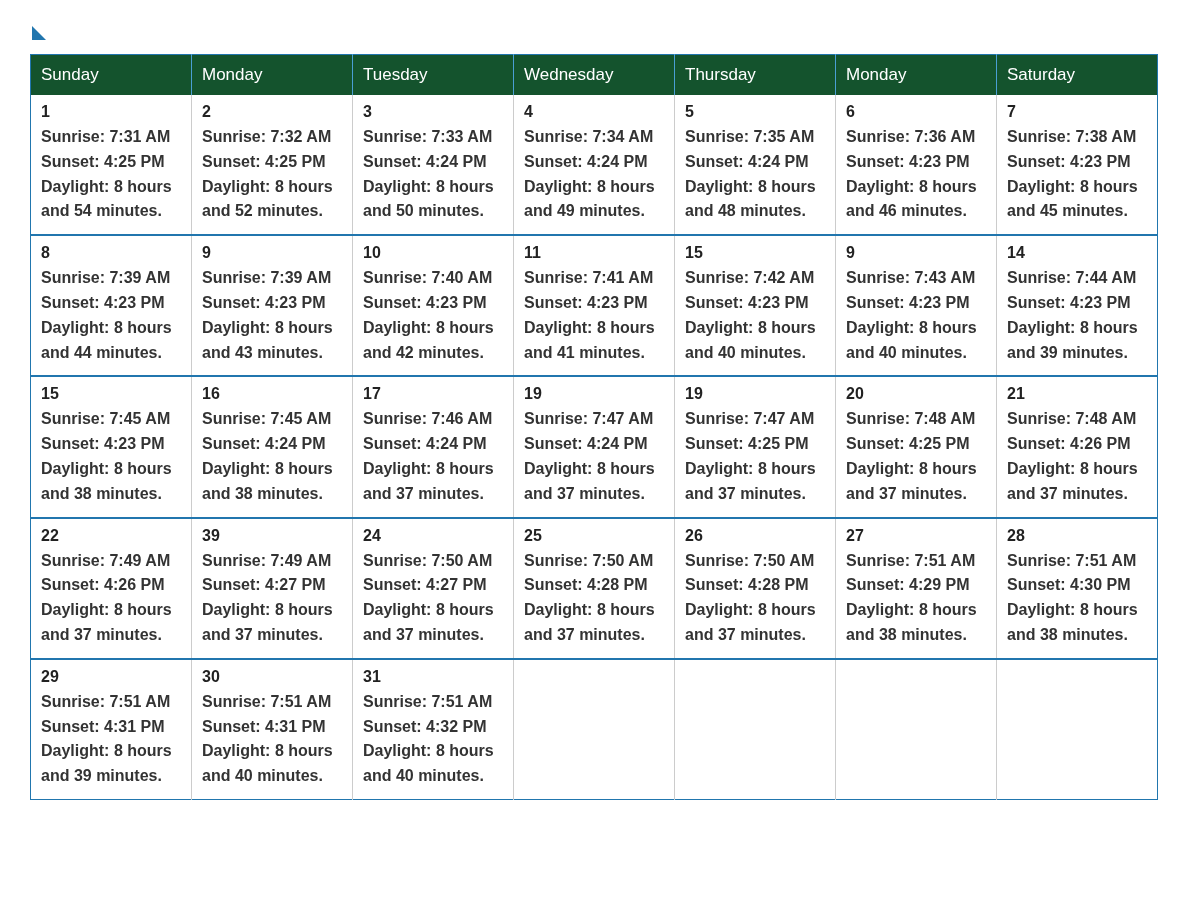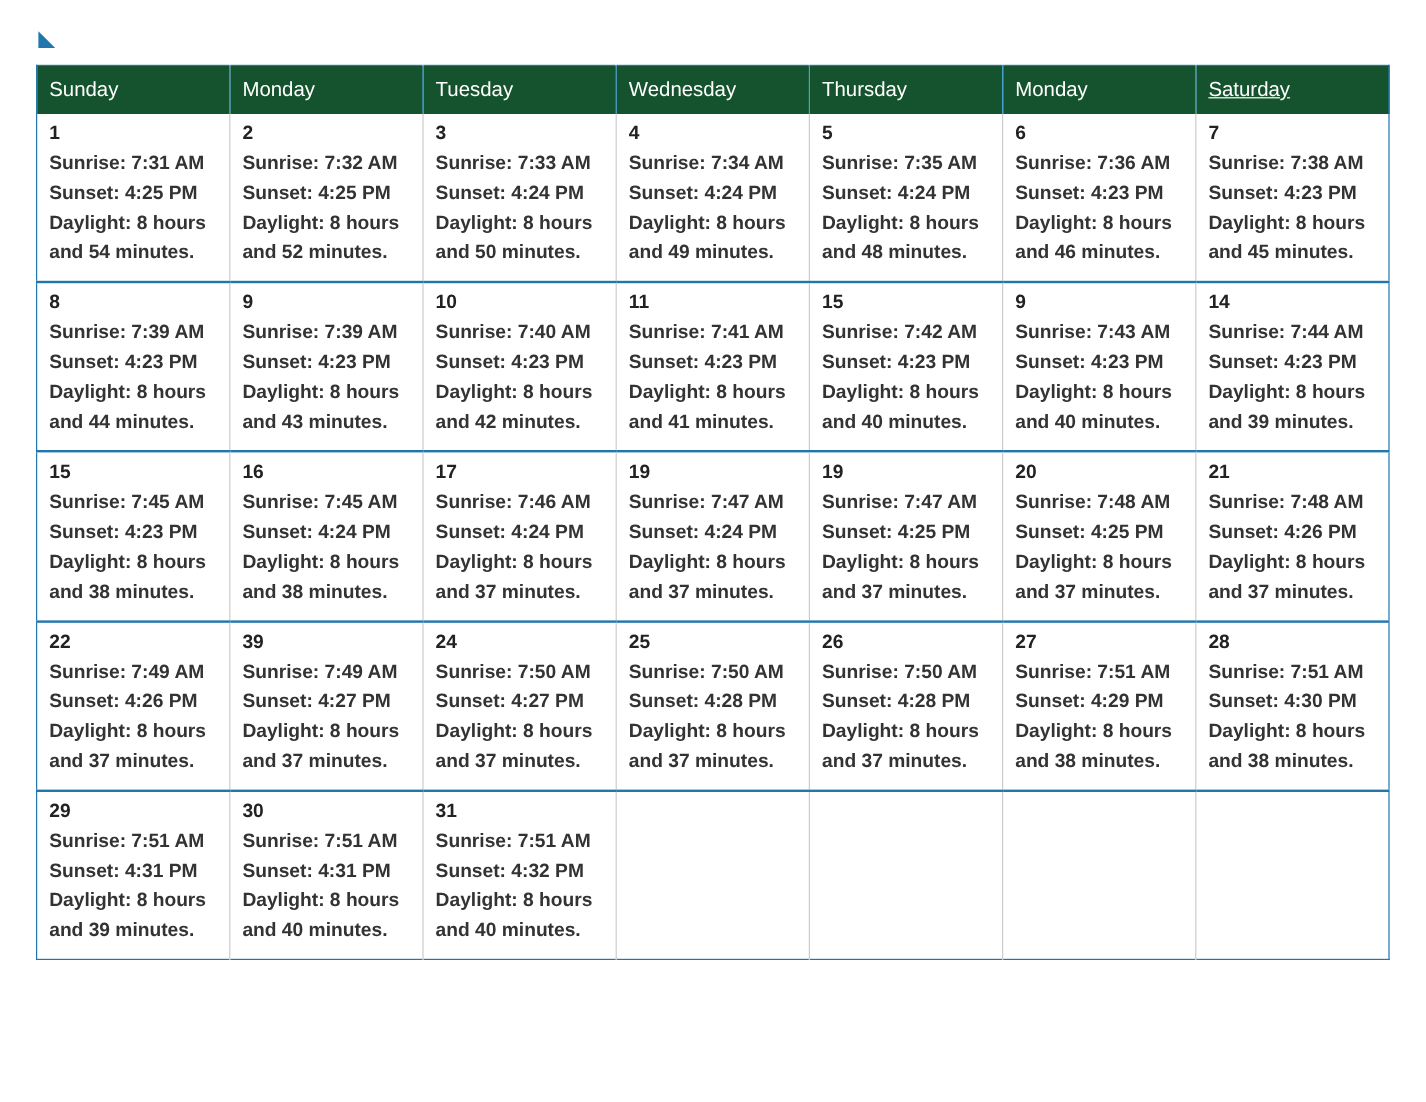--- a/index.html
+++ b/index.html
@@ -70,21 +70,20 @@
       background-color: #14532d;
       color: #fff;
       font-size: 17px;
       font-weight: normal;
       padding: 10px 10px;
       text-align: left;
       border-right: 1px solid #4a9fd4;
     }
     .calendar-table th:last-child {
       border-right: none;
-      text-decoration: underline;
     }
     .calendar-table td {
       vertical-align: top;
       padding: 8px 10px 10px 10px;
       border-right: 1px solid #ccc;
       border-bottom: 2px solid #2176ae;
       font-size: 13.5px;
       color: #333;
       width: calc(100% / 7);
       min-height: 90px;

